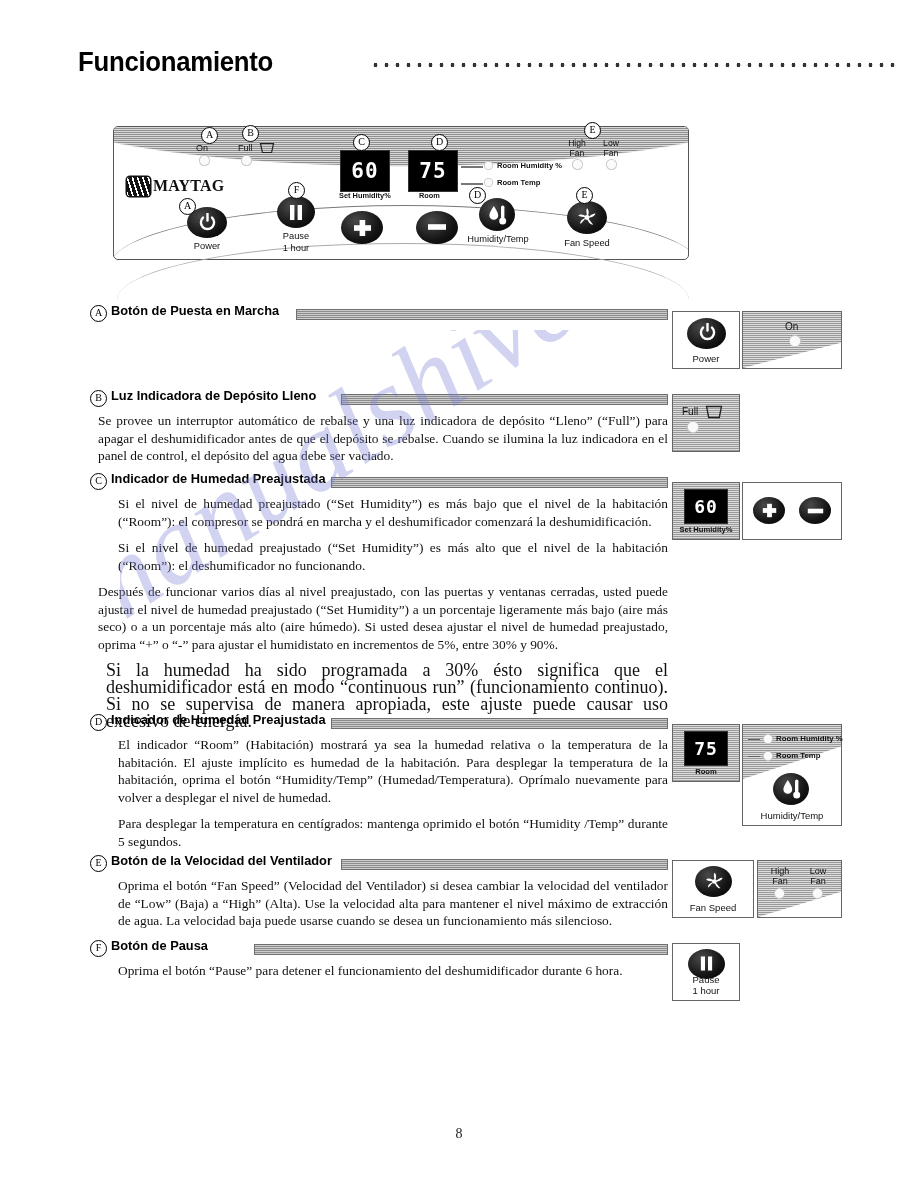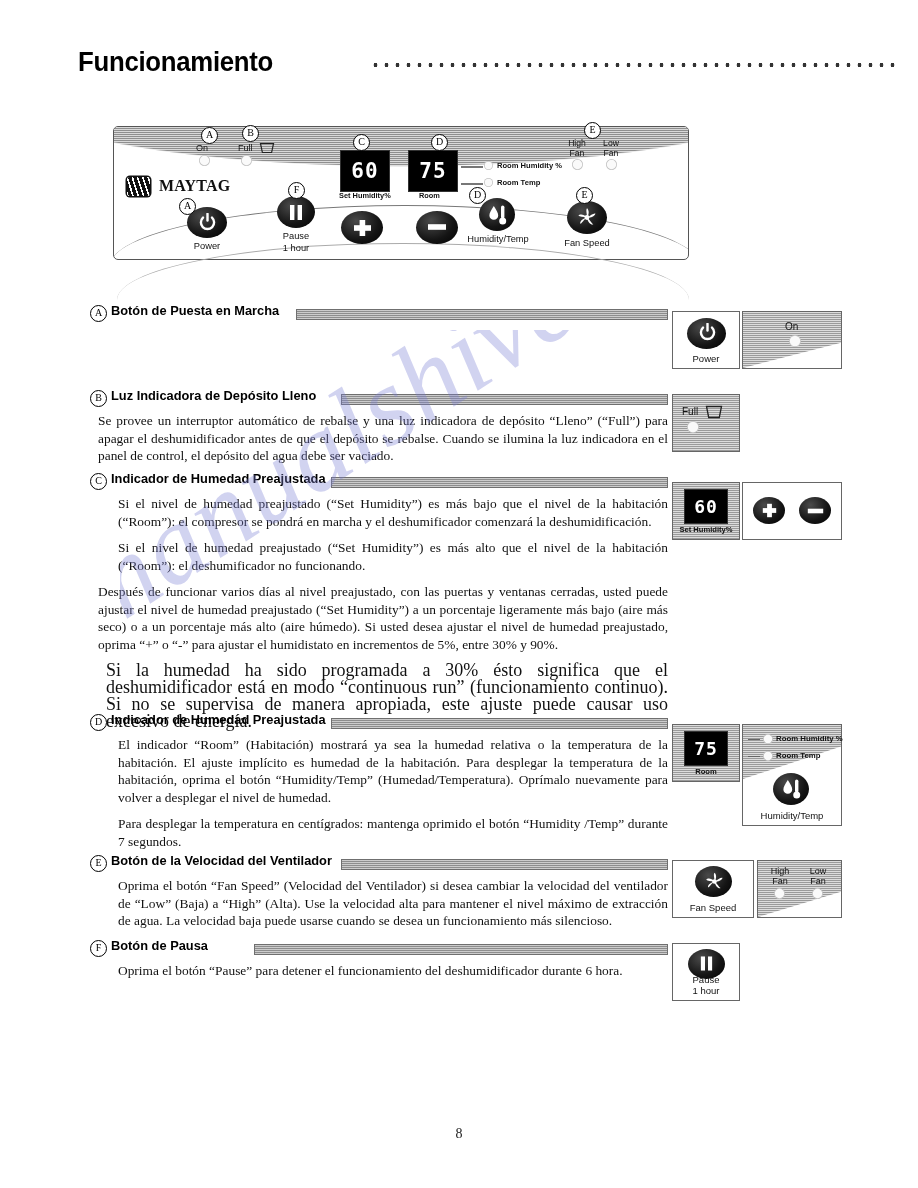--- a/index.html
+++ b/index.html
@@ -79,21 +79,21 @@
   }
   .disp .digits{
     position:absolute;left:0;right:0;top:50%;transform:translateY(-52%);
     text-align:center;color:#fff;font-family:"DejaVu Sans Mono",monospace;
     font-weight:bold;font-size:21px;letter-spacing:1px;
   }
   .btn-round{
     position:absolute;border-radius:50%;
     background:radial-gradient(ellipse at 36% 30%, #4a4a4a 0%, #151515 58%, #000 100%);
   }
-  .maytag{position:absolute;left:14px;top:50px;display:flex;align-items:center;gap:9px;}
+  .maytag{position:absolute;left:14px;top:50px;display:flex;align-items:center;gap:3px;}
   .maytag .mark{
     width:23px;height:19px;border-radius:3px;
     background:repeating-linear-gradient(72deg,#fff 0 1.6px,#111 1.6px 5px);
     box-shadow:0 0 0 1.5px #111;
   }
   .maytag .wordmark{
     font-family:"Liberation Serif",serif;font-weight:bold;font-size:17px;
     letter-spacing:.2px;color:#111;transform:scaleX(.94);transform-origin:left center;
   }
 
@@ -308,21 +308,21 @@
     <p class="para" style="margin-left:16px;font-size:18px;line-height:17px;">Si la humedad ha sido programada a 30% ésto significa que el deshumidificador está en modo “continuous run” (funcionamiento continuo). Si no se supervisa de manera apropiada, este ajuste puede causar uso excesivo de energía.</p>
   </div>
 
   <div class="section" style="left:90px;top:714px;width:578px;">
     <div class="sec-head">
       <div class="sec-letter">D</div>
       <div class="sec-title">Indicador de Humedad Preajustada</div>
       <div class="sec-bar" style="width:335px;"></div>
     </div>
     <p class="para indent">El indicador “Room” (Habitación) mostrará ya sea la humedad relativa o la temperatura de la habitación. El ajuste implícito es humedad de la habitación.  Para desplegar la temperatura de la habitación, oprima el botón “Humidity/Temp” (Humedad/Temperatura). Oprímalo nuevamente para volver a desplegar el nivel de humedad.</p>
-    <p class="para indent">Para desplegar la temperatura en centígrados: mantenga oprimido el botón “Humidity /Temp” durante 7 segundos.</p>
+    <p class="para indent">Para desplegar la temperatura en centígrados: mantenga oprimido el botón “Humidity /Temp” durante 5 segundos.</p>
   </div>
 
   <div class="section" style="left:90px;top:855px;width:578px;">
     <div class="sec-head">
       <div class="sec-letter">E</div>
       <div class="sec-title">Botón de la Velocidad del Ventilador</div>
       <div class="sec-bar" style="width:325px;"></div>
     </div>
     <p class="para indent">Oprima el botón “Fan Speed” (Velocidad del Ventilador) si desea cambiar la velocidad del ventilador de “Low” (Baja) a “High” (Alta).  Use la velocidad alta para mantener el nivel máximo de extracción de agua.  La velocidad baja puede usarse cuando se desea un funcionamiento más silencioso.</p>
   </div>

